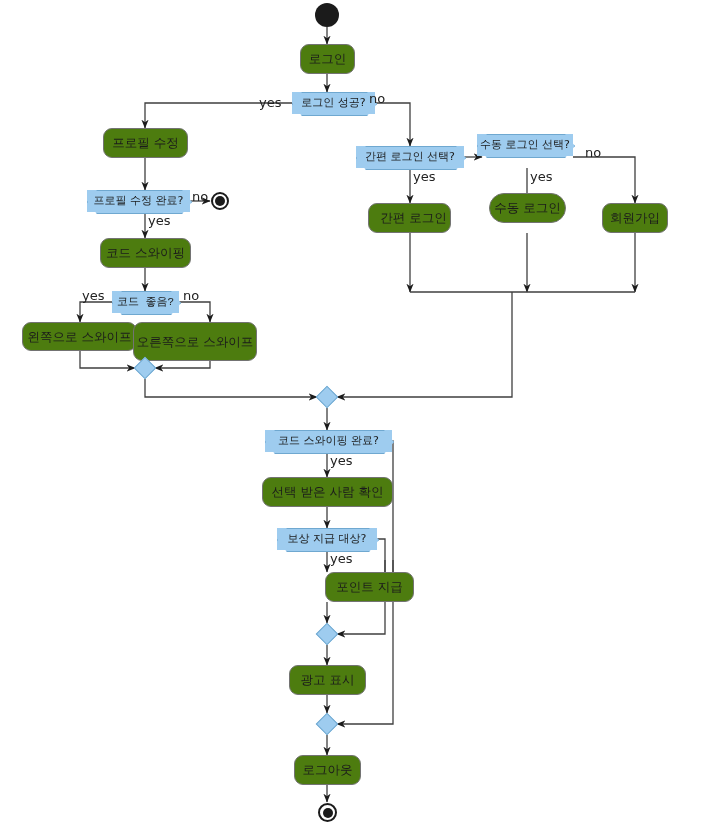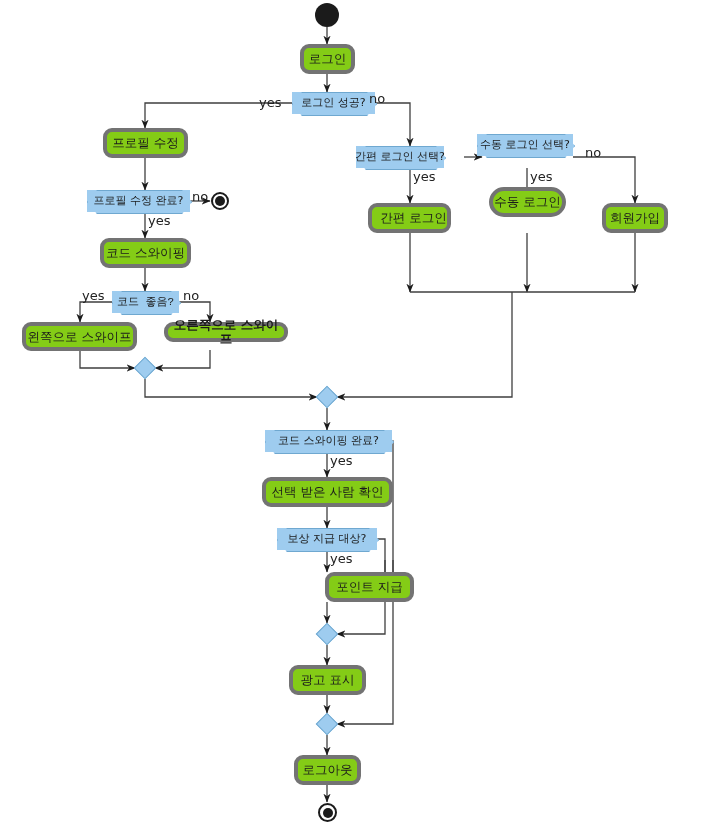--- a/index.html
+++ b/index.html
@@ -1,21 +1,21 @@
 <!DOCTYPE html>
 <html lang="ko"><head>
 <meta charset="utf-8">
 <style>
   html,body{margin:0;padding:0;background:#ffffff;}
   body{font-family:"DejaVu Sans","Liberation Sans",sans-serif;}
   #canvas{position:relative;width:704px;height:836px;background:#ffffff;overflow:hidden;}
   #wires{position:absolute;left:0;top:0;width:704px;height:836px;}
   .node{position:absolute;box-sizing:border-box;display:flex;align-items:center;justify-content:center;
         color:#1b1b1b;text-align:center;line-height:1.1;}
-  .activity{background:#84cc16;border:4px solid #737373;border-radius:9px;font-size:12.5px;}
+  .activity{background:#4d7c0f;border:1px solid #737373;border-radius:9px;font-size:12.5px;}
   .decision{background:#9ECCEF;font-size:11px;}
   .decision .deco{position:absolute;left:0;top:0;width:100%;height:100%;
         background:#9ECCEF;border:1px solid #6FA8D0;
         clip-path:polygon(10px 0,calc(100% - 10px) 0,100% 50%,calc(100% - 10px) 100%,10px 100%,0 50%);}
   .decision .txt{position:relative;z-index:2;white-space:nowrap;padding:0 4px;}
   .merge{background:#9ECCEF;border:1px solid #6FA8D0;transform:rotate(45deg);}
   .startnode{background:#1b1b1b;border-radius:50%;}
   .endnode{border:2px solid #1b1b1b;border-radius:50%;background:#ffffff;}
   .endnode .inner{width:10px;height:10px;border-radius:50%;background:#1b1b1b;}
   .edgelabel{position:absolute;font-size:13px;color:#222;white-space:nowrap;}
@@ -127,39 +127,39 @@
   <div class="node activity" style="left:100px;top:238px;width:91px;height:30px;">코드 스와이핑</div>
 
   <div class="node decision" style="left:112px;top:291px;width:67px;height:22px;position:absolute;font-family:Liberation Mono, monospace;">
     <span class="deco"></span>
     <span class="txt">코드 좋음?</span>
   </div>
   <span class="edgelabel" style="left:82px;top:288px;">yes</span>
   <span class="edgelabel" style="left:183px;top:288px;">no</span>
 
   <div class="node activity" style="left:22px;top:322px;width:115px;height:29px;">왼쪽으로 스와이프</div>
-  <div class="node activity" style="left:164px;top:322px;width:124px;height:20px;font-weight:bold;">오른쪽으로 스와이프</div>
+  <div class="node activity" style="left:133px;top:322px;width:124px;height:39px;">오른쪽으로 스와이프</div>
 
   <div class="node merge" style="left:137px;top:360px;width:16px;height:16px;"></div>
 
-  <div class="node decision" style="left:356px;top:146px;width:88px;height:22px;position:absolute;">
+  <div class="node decision" style="left:356px;top:146px;width:108px;height:22px;position:absolute;">
     <span class="deco"></span>
     <span class="txt">간편 로그인 선택?</span>
   </div>
   <span class="edgelabel" style="left:413px;top:169px;">yes</span>
 
   <div class="node decision" style="left:477px;top:134px;width:96px;height:22px;position:absolute;text-align:center;">
     <span class="deco"></span>
     <span class="txt">수동 로그인 선택?</span>
   </div>
   <span class="edgelabel" style="left:530px;top:169px;">yes</span>
   <span class="edgelabel" style="left:585px;top:145px;">no</span>
 
   <div class="node activity" style="left:368px;top:203px;width:83px;height:30px;padding-left:8px;">간편 로그인</div>
-  <div class="node activity" style="left:489px;top:187px;width:77px;height:30px;border-radius:15px;">수동 로그인</div>
+  <div class="node activity" style="left:489px;top:193px;width:77px;height:30px;border-radius:15px;">수동 로그인</div>
   <div class="node activity" style="left:602px;top:203px;width:66px;height:30px;">회원가입</div>
 
   <div class="node merge" style="left:319px;top:389px;width:16px;height:16px;"></div>
 
   <div class="node decision" style="left:265px;top:430px;width:127px;height:22px;position:absolute;">
     <span class="deco"></span>
     <span class="txt">코드 스와이핑 완료?</span>
   </div>
   <span class="edgelabel" style="left:330px;top:453px;">yes</span>
 

